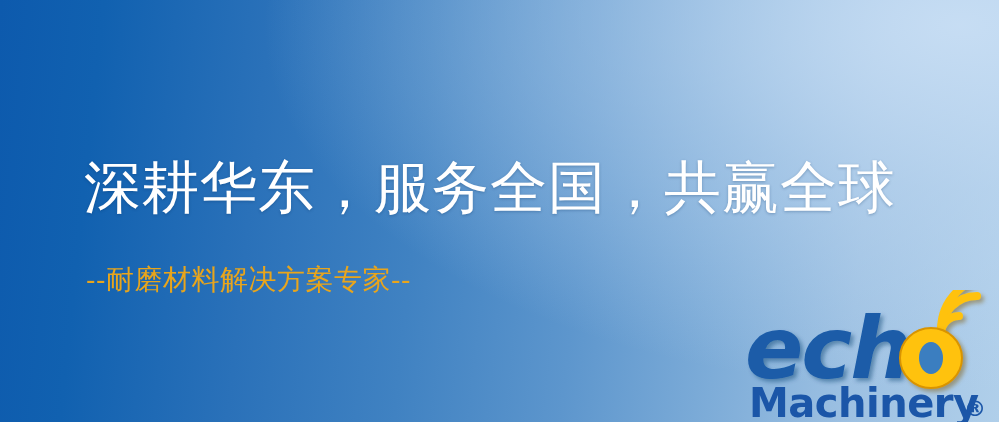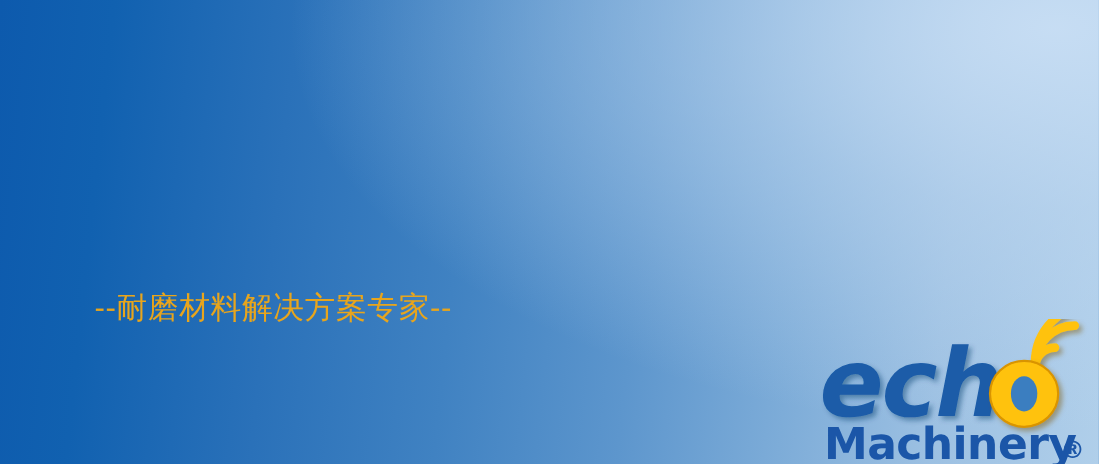--- a/index.html
+++ b/index.html
@@ -70,20 +70,21 @@
     height: 132px;
     text-align: right;
   }
   .logo svg { display: block; width: 100%; height: 100%; }
 </style>
 </head>
 <body>
 
 <div id="banner">
 
+  <h1 class="headline">深耕华东，服务全国，共赢全球</h1>
 
   <p class="subtitle">--耐磨材料解决方案专家--</p>
 
   <div class="logo">
     <svg viewBox="0 0 254 132" xmlns="http://www.w3.org/2000/svg" aria-hidden="true">
       <defs>
         <filter id="lshadow" x="-20%" y="-20%" width="150%" height="160%">
           <feDropShadow dx="3" dy="3" stdDeviation="2.2" flood-color="#0d3a6b" flood-opacity="0.45"></feDropShadow>
         </filter>
         <filter id="gshadow" x="-25%" y="-25%" width="160%" height="170%">

